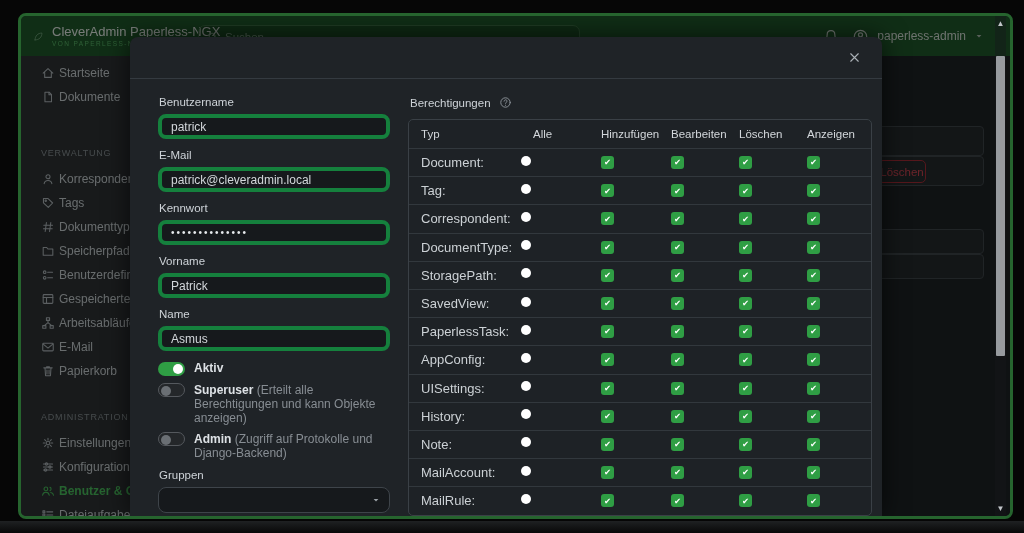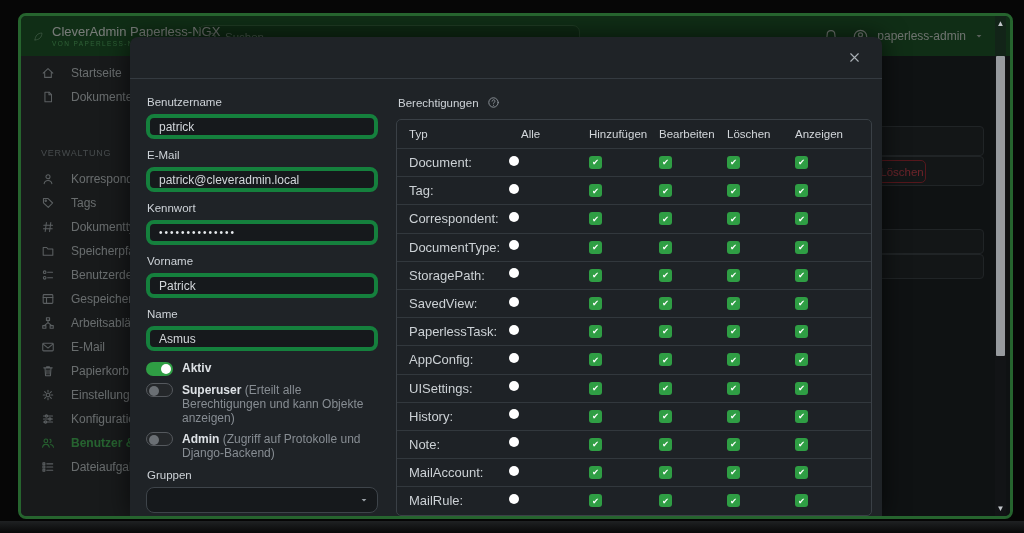--- a/index.html
+++ b/index.html
@@ -41,21 +41,21 @@
     display:flex; align-items:center; gap:13px; color:#cdd4cf;
   }
   .nav-user { display:flex; align-items:center; gap:8px; font-size:12px; color:#cdd4cf; }
   .nav-caret { color:#a9b3ab; display:flex; }
   
   .sidebar {
     position:absolute; top:40px; left:0; bottom:0; width:170px;
     background:#2c2f32; padding-top:5px; overflow:hidden; z-index:1;
   }
   .side-item {
-    height:24px; display:flex; align-items:center; gap:16px;
+    height:24px; display:flex; align-items:center; gap:4px;
     padding-left:20px; color:#c3c8cd; font-size:12px; white-space:nowrap; cursor:default;
   }
   .side-item .ic { display:flex; color:#aab0b6; flex:none; }
   .side-item.active, .side-item.active .ic { color:#46b859; font-weight:bold; }
   .side-section {
     margin:36px 0 6px 0; padding-left:20px; height:16px;
     font-size:9px; letter-spacing:.8px; color:#83898f; display:flex; align-items:center;
   }
   .side-section.second { margin-top:26px; }
   
@@ -77,21 +77,21 @@
   }
   .modal-header {
     height:42px; flex:none; padding:0 18px; display:flex; align-items:center;
     border-bottom:1px solid #343a40;
   }
   .modal-title { font-size:16px; color:#e6e9ec; }
   .modal-close {
     margin-left:auto; background:none; border:none; color:#aab0b6;
     display:flex; cursor:pointer; padding:2px;
   }
-  .modal-body { flex:1; display:flex; padding:13px 10px 0 16px; overflow:hidden; }
+  .modal-body { flex:1; display:flex; padding:13px 10px 0 28px; overflow:hidden; }
   .col-left { width:232px; flex:none; margin-right:18px; }
   .col-right { flex:1; display:flex; flex-direction:column; }
   
   .fgroup { margin-bottom:10px; }
   .fgroup label { display:block; font-size:11.5px; line-height:13px; color:#ced3d8; margin:4px 0 5px 1px; }
   .fgroup input {
     width:100%; height:25px; background:#16191c; border:4px solid #15803d; border-radius:8px;
     color:#d3d7db; font-size:12px; padding:0 9px; font-family:inherit; outline:none;
   }
   .fgroup input.pw { font-size:10px; letter-spacing:2px; color:#e6e9ec; }
@@ -282,20 +282,21 @@
             <span>E-Mail</span>
           </div>
           <div class="side-item">
             <span class="ic">
               <svg width="14" height="14" viewBox="0 0 16 16" fill="none" stroke="currentColor" stroke-width="1.2" stroke-linecap="round" stroke-linejoin="round">
                 <path d="M3.2 4.4h9.6M6.4 4.4V3.2h3.2v1.2M4.6 4.6l.6 8.8h5.6l.6-8.8M6.8 7v4.4M9.2 7v4.4"></path>
               </svg>
             </span>
             <span>Papierkorb</span>
           </div>
+          <div class="side-section second">ADMINISTRATION</div>
           <div class="side-item">
             <span class="ic">
               <svg width="14" height="14" viewBox="0 0 16 16" fill="none" stroke="currentColor" stroke-width="1.2" stroke-linecap="round" stroke-linejoin="round">
                 <circle cx="8" cy="8" r="2.1"></circle>
                 <path d="M8 2.6v1.9M8 11.5v1.9M2.6 8h1.9M11.5 8h1.9M4.2 4.2l1.3 1.3M10.5 10.5l1.3 1.3M11.8 4.2l-1.3 1.3M5.5 10.5 4.2 11.8"></path>
               </svg>
             </span>
             <span>Einstellungen</span>
           </div>
           <div class="side-item">

